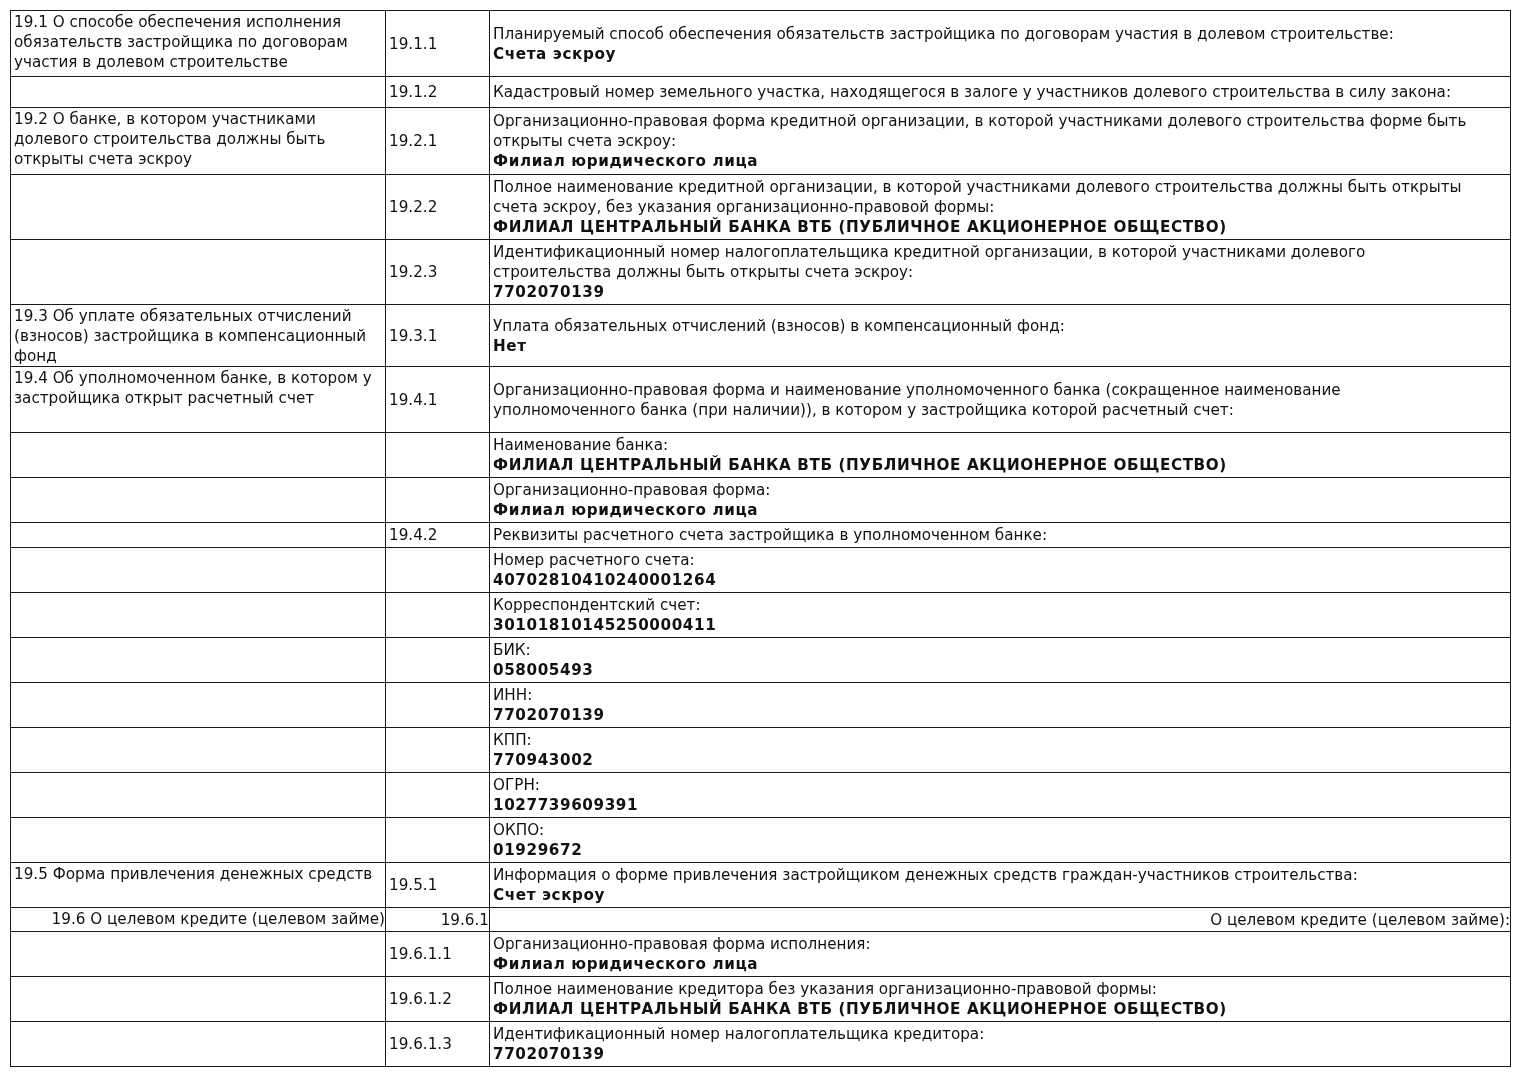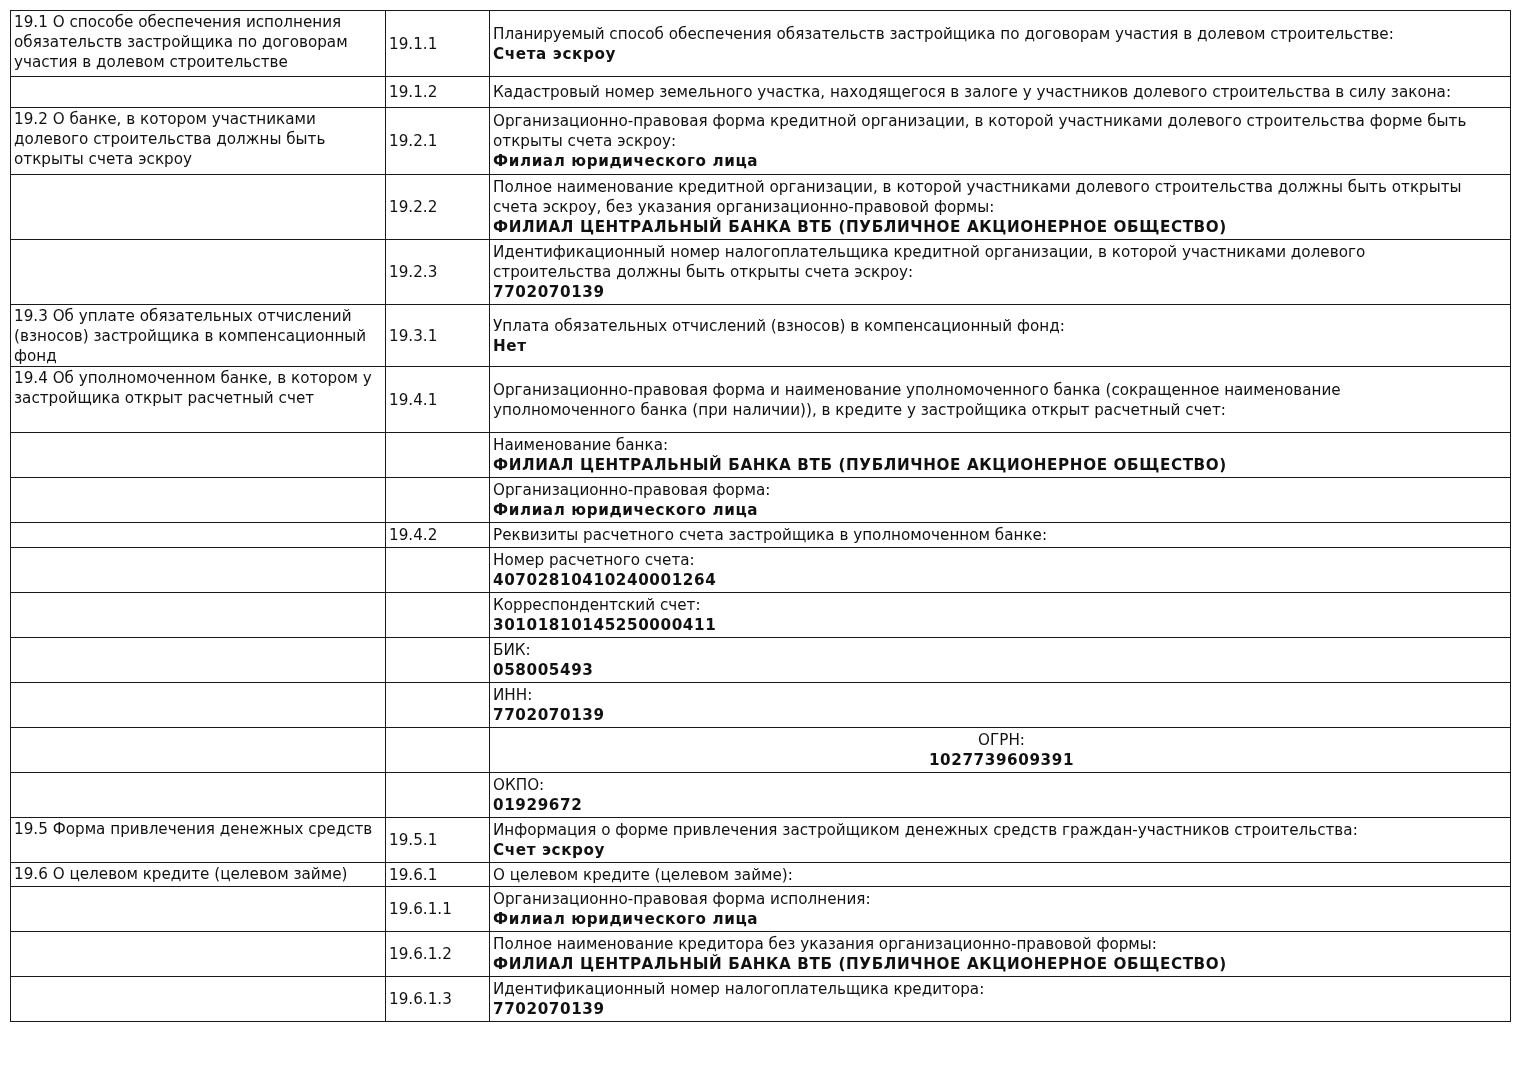--- a/index.html
+++ b/index.html
@@ -69,21 +69,21 @@
         <td class="c3">
           <span class="l">Уплата обязательных отчислений (взносов) в компенсационный фонд:</span>
           <span class="v">Нет</span>
         </td>
       </tr>
       <tr style="height: 66px;">
         <td class="c1">19.4 Об уполномоченном банке, в котором у застройщика открыт расчетный счет</td>
         <td class="c2">19.4.1</td>
         <td class="c3">
           <span class="l">Организационно-правовая форма и наименование уполномоченного банка (сокращенное наименование</span>
-          <span class="l">уполномоченного банка (при наличии)), в кредите у застройщика открыт расчетный счет:</span>
+          <span class="l">уполномоченного банка (при наличии)), в котором у застройщика которой расчетный счет:</span>
         </td>
       </tr>
       <tr style="height: 45px;">
         <td class="c1"></td>
         <td class="c2"></td>
         <td class="c3">
           <span class="l">Наименование банка:</span>
           <span class="v">ФИЛИАЛ ЦЕНТРАЛЬНЫЙ БАНКА ВТБ (ПУБЛИЧНОЕ АКЦИОНЕРНОЕ ОБЩЕСТВО)</span>
         </td>
       </tr>
@@ -127,21 +127,29 @@
         </td>
       </tr>
       <tr style="height: 45px;">
         <td class="c1"></td>
         <td class="c2"></td>
         <td class="c3">
           <span class="l">ИНН:</span>
           <span class="v">7702070139</span>
         </td>
       </tr>
-      <tr style="height: 45px; text-align: center;">
+      <tr style="height: 45px;">
+        <td class="c1"></td>
+        <td class="c2"></td>
+        <td class="c3">
+          <span class="l">КПП:</span>
+          <span class="v">770943002</span>
+        </td>
+      </tr>
+      <tr style="height: 45px;">
         <td class="c1"></td>
         <td class="c2"></td>
         <td class="c3">
           <span class="l">ОГРН:</span>
           <span class="v">1027739609391</span>
         </td>
       </tr>
       <tr style="height: 45px;">
         <td class="c1"></td>
         <td class="c2"></td>
@@ -151,21 +159,21 @@
         </td>
       </tr>
       <tr style="height: 45px;">
         <td class="c1">19.5 Форма привлечения денежных средств</td>
         <td class="c2">19.5.1</td>
         <td class="c3">
           <span class="l">Информация о форме привлечения застройщиком денежных средств граждан-участников строительства:</span>
           <span class="v">Счет эскроу</span>
         </td>
       </tr>
-      <tr style="height: 24px;">
+      <tr style="height: 24px; text-align: right;">
         <td class="c1">19.6 О целевом кредите (целевом займе)</td>
         <td class="c2">19.6.1</td>
         <td class="c3">
           <span class="l">О целевом кредите (целевом займе):</span>
         </td>
       </tr>
       <tr style="height: 45px;">
         <td class="c1"></td>
         <td class="c2">19.6.1.1</td>
         <td class="c3">

